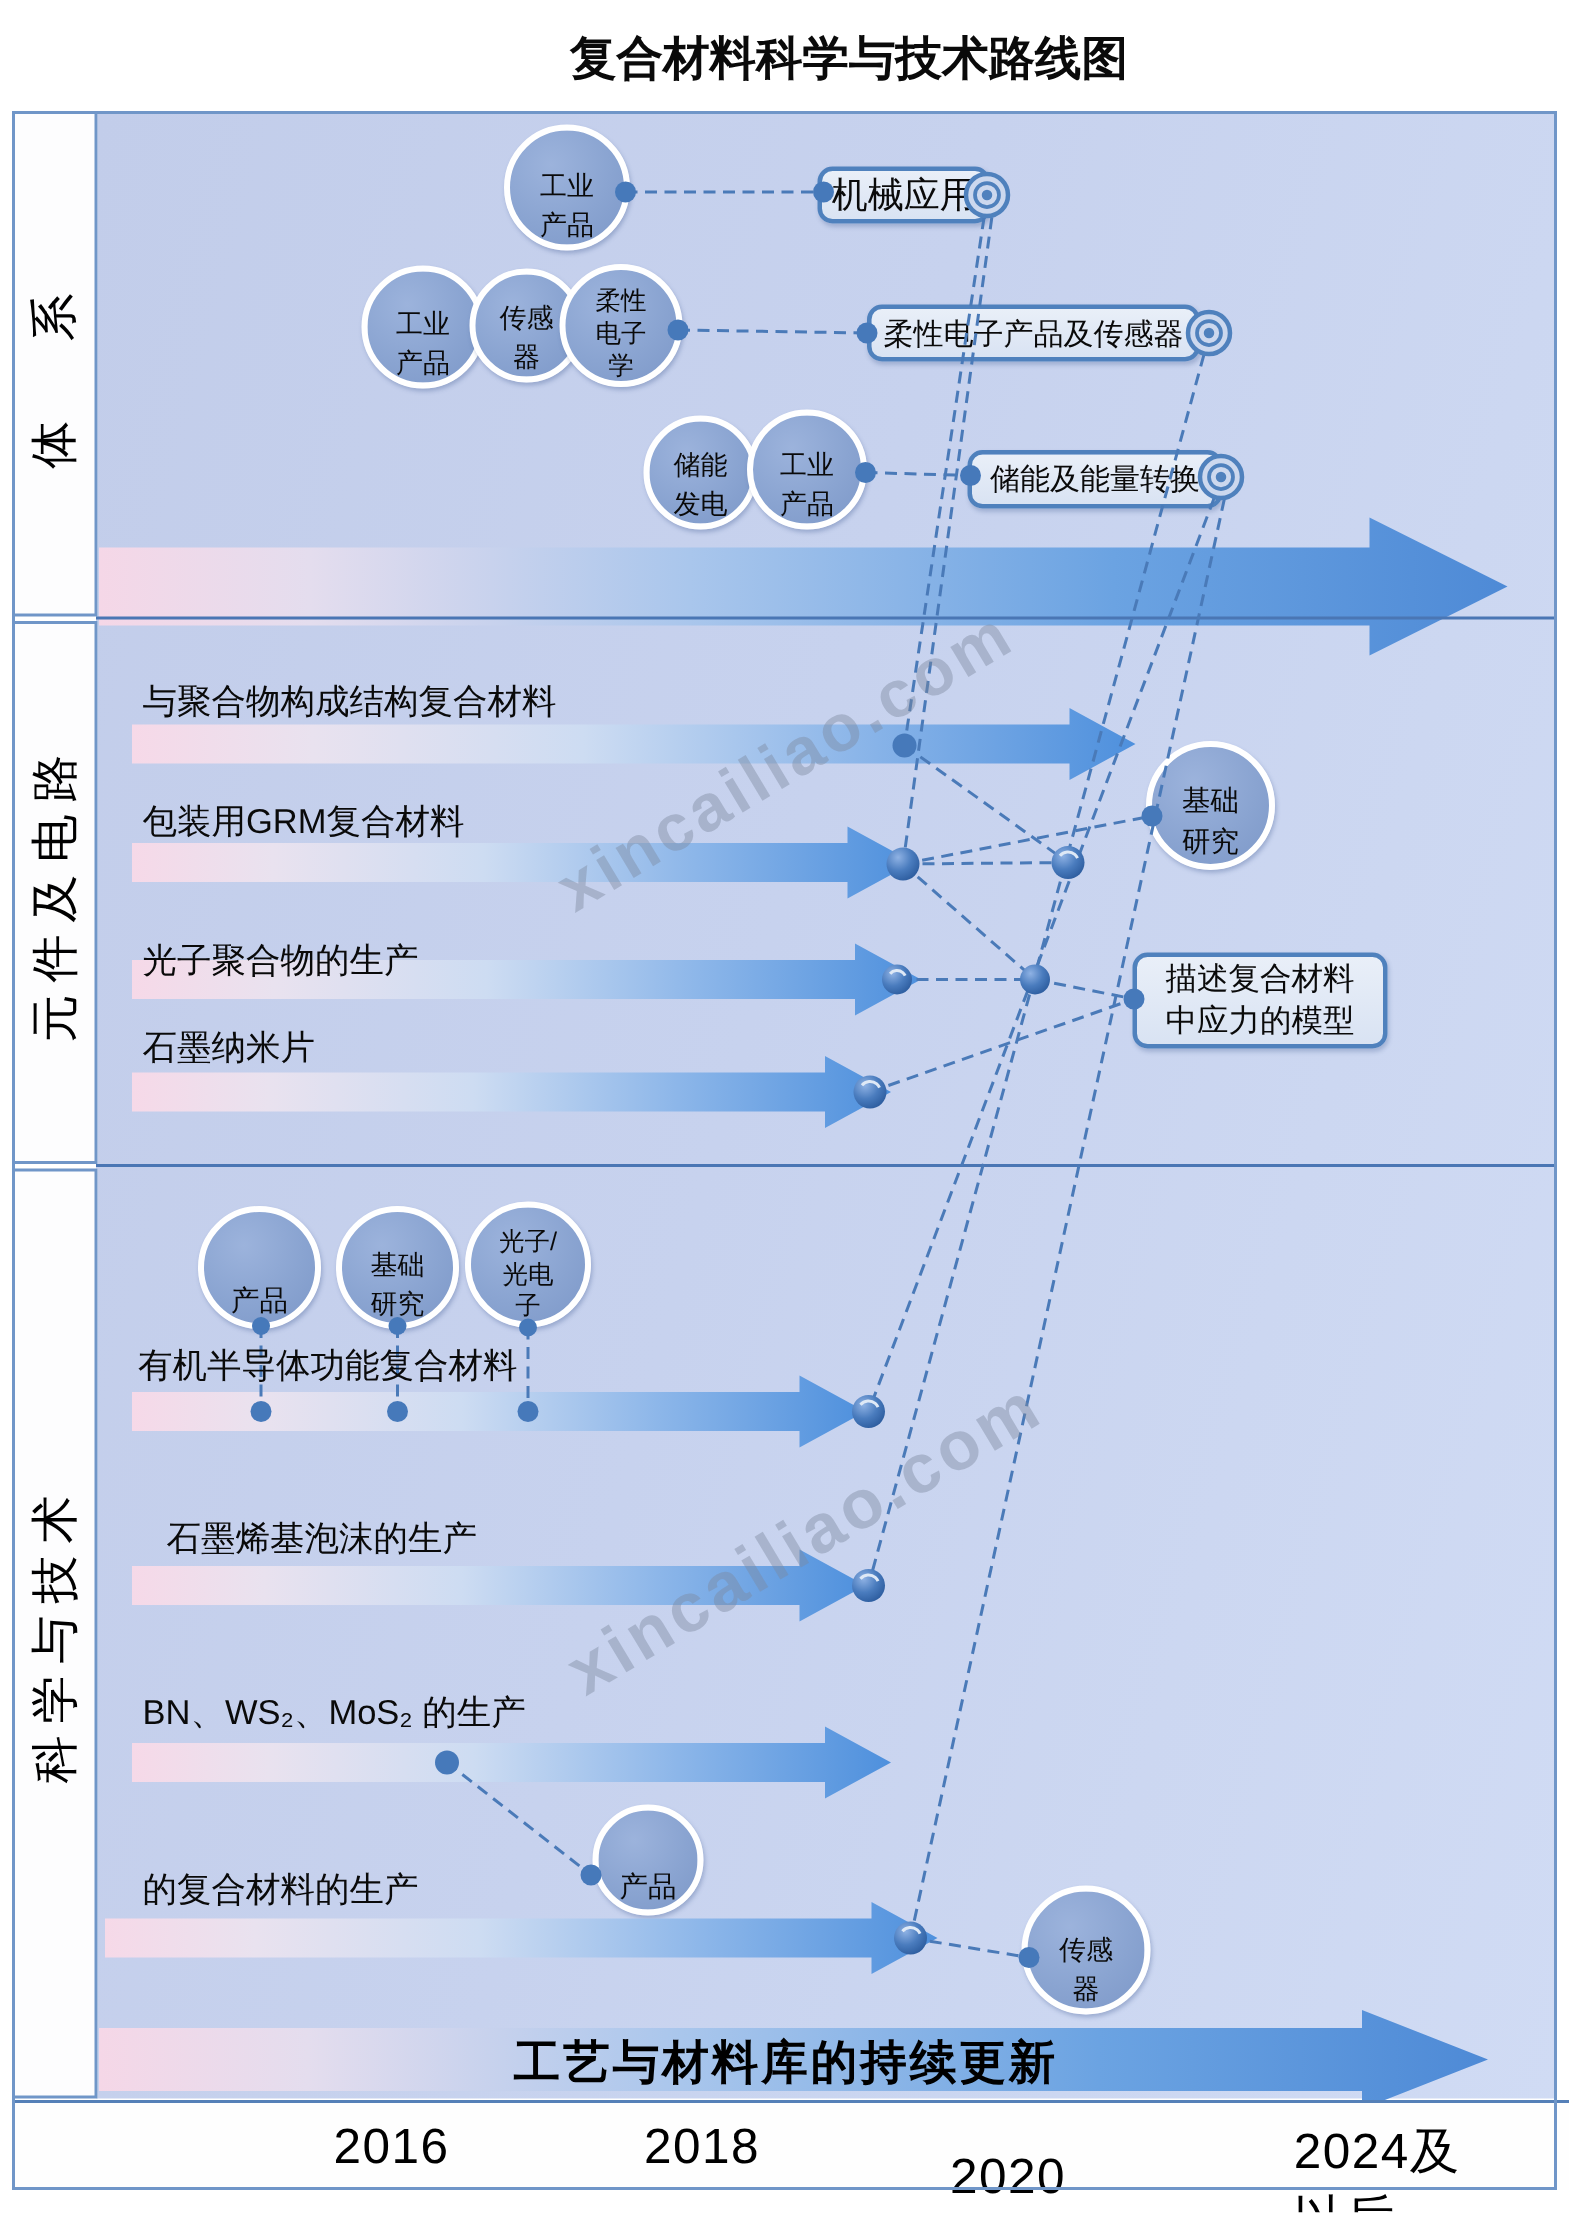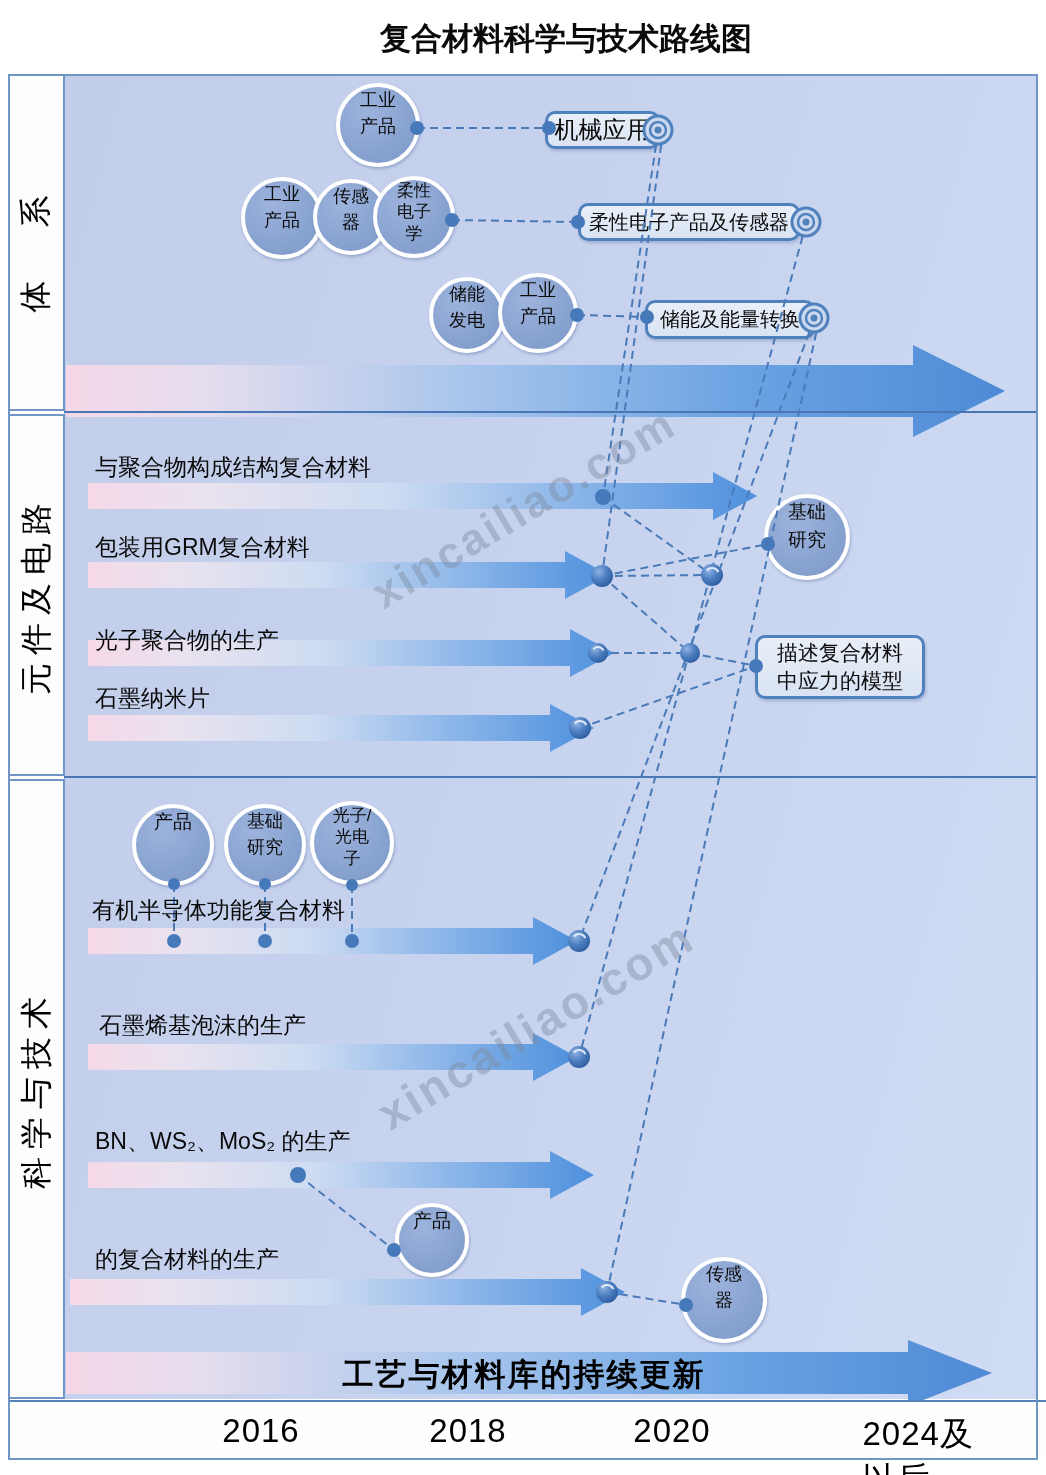--- a/index.html
+++ b/index.html
@@ -14,21 +14,21 @@
              display:flex;align-items:center;justify-content:center;z-index:3;}
   .side-label{white-space:nowrap;transform:rotate(-90deg);font-size:32px;color:#000;font-weight:500;}
   #timeline-band{left:10px;top:1400px;width:1040px;height:58px;background:#fefefe;z-index:6;border-top:2px solid #5580b8;}
   .year{position:absolute;top:10px;transform:translateX(-50%);font-size:33px;color:#000;font-weight:500;letter-spacing:1px;}
   
   #gfx{left:0;top:0;z-index:4;pointer-events:none;}
   
   .circle{position:absolute;border-radius:50%;border:4px solid #ffffff;box-sizing:border-box;
           background:radial-gradient(circle at 36% 30%,#9cb3dc 0%,#8aa4d1 55%,#7d98c8 100%);
           box-shadow:1px 2px 3px rgba(70,95,150,.35);
-          display:flex;flex-direction:column;align-items:center;justify-content:flex-start;
+          display:flex;flex-direction:column;align-items:center;justify-content:flex-end;
           text-align:center;color:#0a0a0a;z-index:3;line-height:1.45;}
   
   .pill{position:absolute;border:3px solid #4f81bd;border-radius:10px;box-sizing:border-box;
         background:linear-gradient(180deg,#e9eff8 0%,#d9e3f3 100%);
         display:flex;flex-direction:column;align-items:center;justify-content:center;
         color:#0a0a0a;z-index:3;box-shadow:1px 2px 3px rgba(70,95,150,.3);}
   .row-label{position:absolute;font-size:23px;color:#0a0a0a;z-index:5;white-space:nowrap;}
   .arrow-text{position:absolute;z-index:5;color:#000;white-space:nowrap;}
   .watermark{position:absolute;z-index:5;color:rgba(125,135,158,.42);font-weight:bold;
              letter-spacing:3px;white-space:nowrap;pointer-events:none;}
@@ -247,38 +247,38 @@
     <span>基础</span>
     <span>研究</span>
   </div>
   <div class="circle" style="left:310px;top:801px;width:84px;height:84px;font-size:17px;line-height:1.25;">
     <span>光子/</span>
     <span>光电</span>
     <span>子</span>
   </div>
 
   <div class="row-label" style="left:92px;top:895px;">有机半导体功能复合材料</div>
-  <div class="row-label" style="left:99px;top:1010px;">石墨烯基泡沫的生产</div>
+  <div class="row-label" style="left:111px;top:1010px;">石墨烯基泡沫的生产</div>
   <div class="row-label" style="left:95px;top:1126px;">BN、WS₂、MoS₂ 的生产</div>
   <div class="row-label" style="left:95px;top:1244px;">的复合材料的生产</div>
 
   <div class="circle" style="left:395px;top:1203px;width:74px;height:74px;font-size:19px;">
     <span>产品</span>
   </div>
   <div class="circle" style="left:681px;top:1257px;width:86px;height:86px;font-size:18px;">
     <span>传感</span>
     <span>器</span>
   </div>
 
   <div class="arrow-text" style="left:524px;top:1354px;transform:translateX(-50%);font-size:31px;font-weight:bold;letter-spacing:2px;">工艺与材料库的持续更新</div>
 
   <div class="watermark" style="left:524px;top:508px;font-size:44px;transform:translate(-50%,-50%) rotate(-31deg);">xincailiao.com</div>
   <div class="watermark" style="left:536px;top:1025px;font-size:46px;transform:translate(-50%,-50%) rotate(-31deg);">xincailiao.com</div>
 
   <div id="timeline-band" class="abs">
     <span class="year" style="left:251px;">2016</span>
     <span class="year" style="left:458px;">2018</span>
-    <span class="year" style="left:662px;">2020</span>
+    <span class="year" style="left:662px;margin-top:20px;">2020</span>
     <span class="year" style="left:915px;">2024及以后</span>
   </div>
 
   <div id="outer-frame" class="abs"></div>
 </div>
 
 </body></html>

